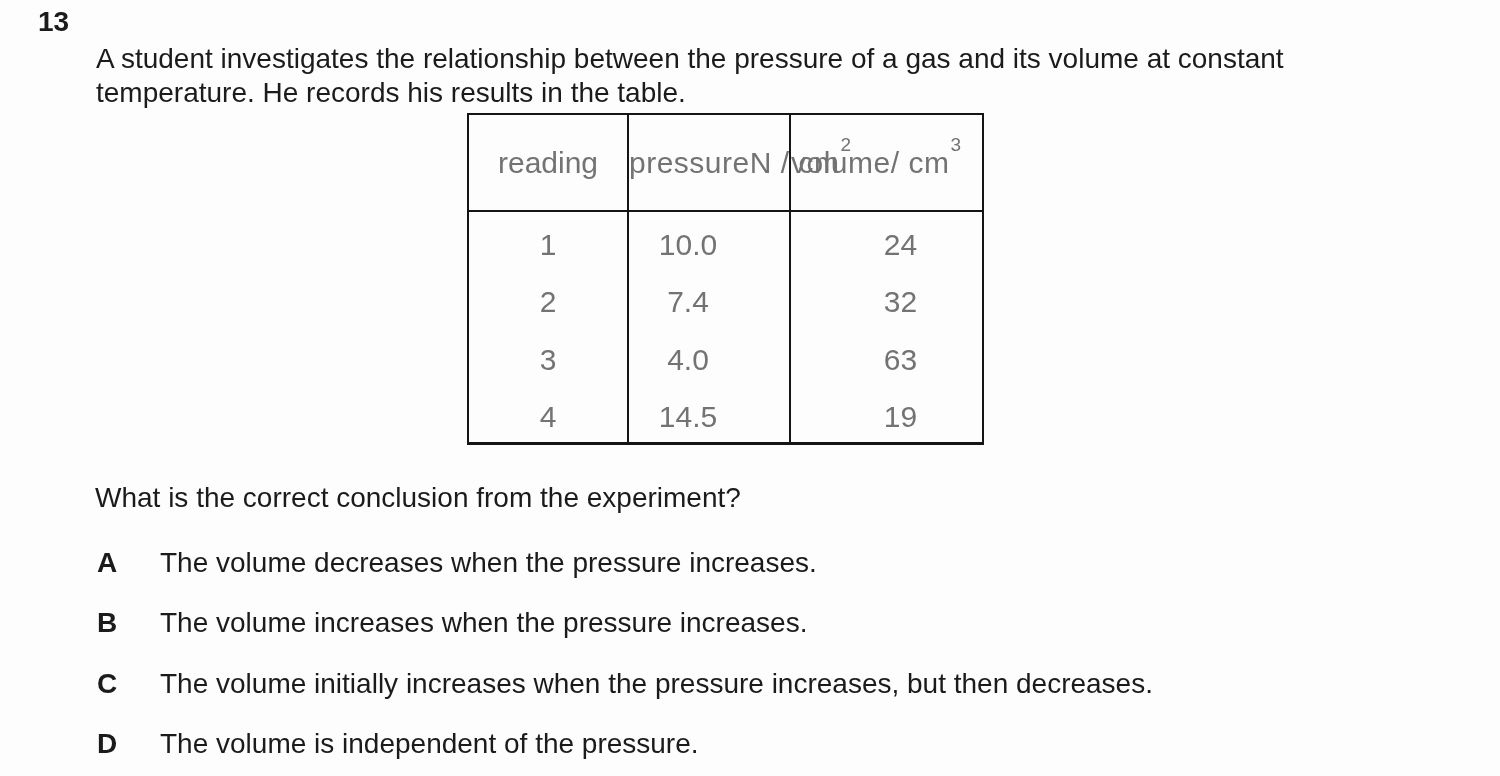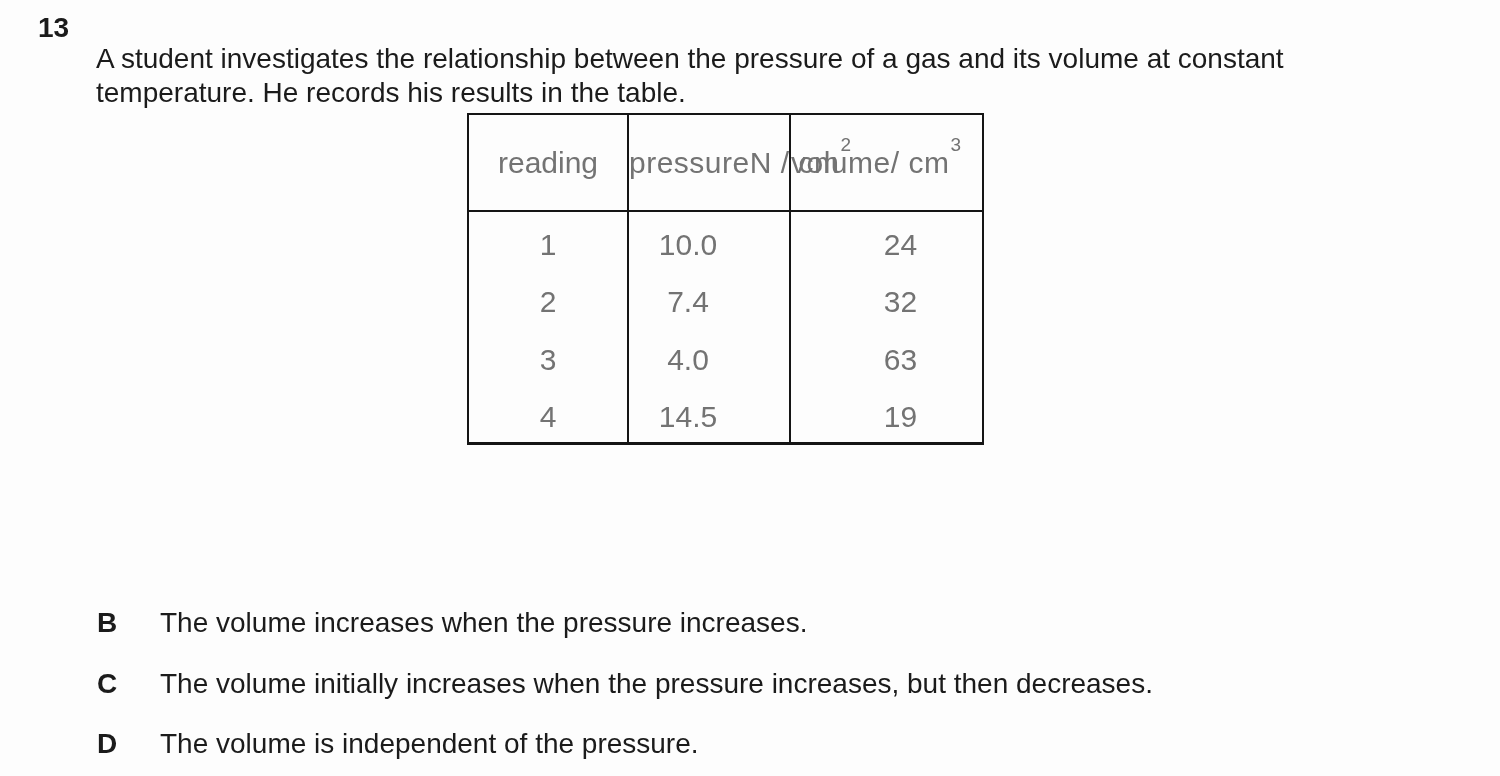--- a/index.html
+++ b/index.html
@@ -8,21 +8,21 @@
     background: #fdfdfd;
     color: #1b1b1b;
     font-family: "Liberation Sans", "DejaVu Sans", sans-serif;
     position: relative;
     overflow: hidden;
   }
   .page { position: absolute; inset: 0; }
 
   
   .q-number {
-    position: absolute; left: 38px; top: 11px;
+    position: absolute; left: 38px; top: 5px;
     font-size: 28px; font-weight: bold; line-height: 34px;
   }
   .q-text {
     position: absolute; left: 96px; top: 11px;
     font-size: 28px; line-height: 34px; width: 1360px; margin-top: 31px;
   }
 
   
   table.results {
     position: absolute; left: 467px; top: 113px;
@@ -125,21 +125,25 @@
         <td class="cell-volume">63</td>
       </tr>
       <tr>
         <td>4</td>
         <td class="cell-pressure">14.5</td>
         <td class="cell-volume">19</td>
       </tr>
     </tbody>
   </table>
 
+  <div class="prompt">What is the correct conclusion from the experiment?</div>
 
+  <div class="option" id="opt-a">
+    <span class="letter">A</span><span>The volume decreases when the pressure increases.</span>
+  </div>
   <div class="option" id="opt-b">
     <span class="letter">B</span><span>The volume increases when the pressure increases.</span>
   </div>
   <div class="option" id="opt-c">
     <span class="letter">C</span><span>The volume initially increases when the pressure increases, but then decreases.</span>
   </div>
   <div class="option" id="opt-d">
     <span class="letter">D</span><span>The volume is independent of the pressure.</span>
   </div>
 

